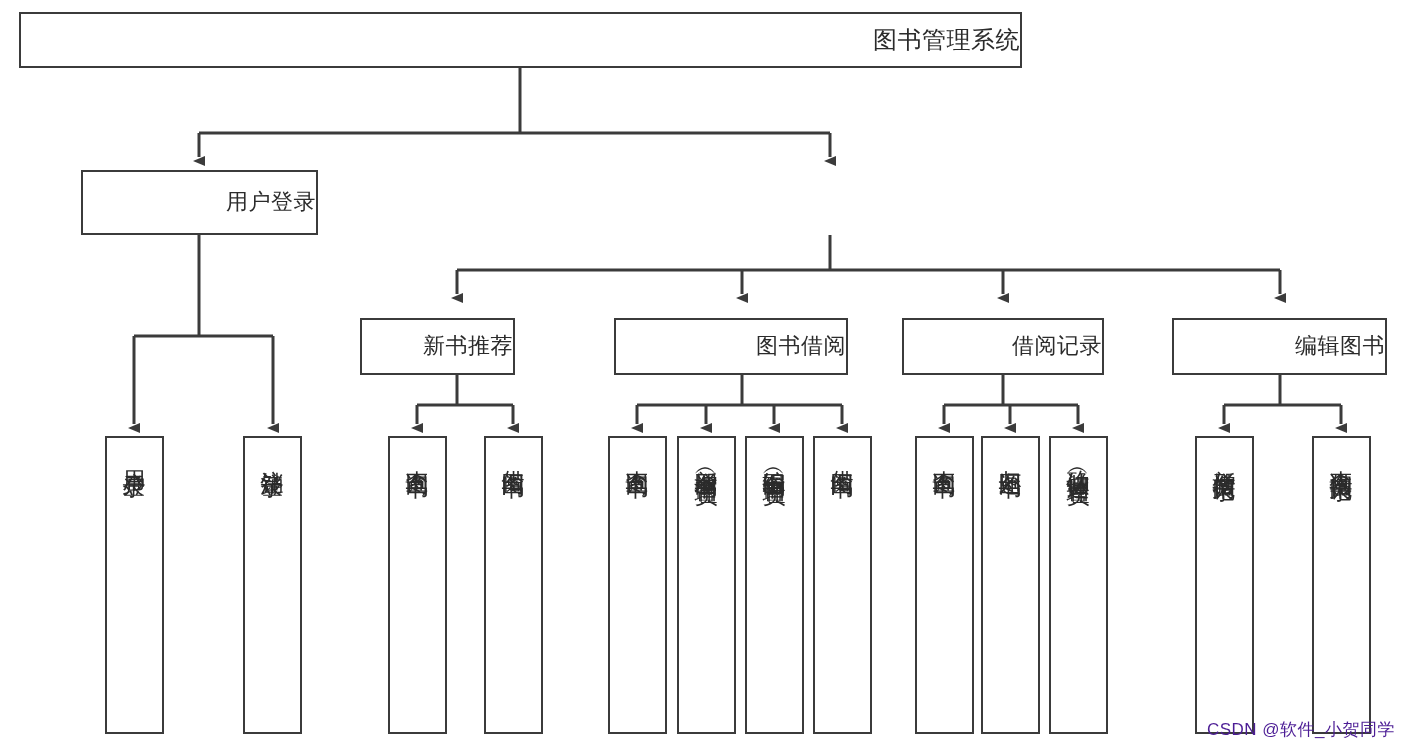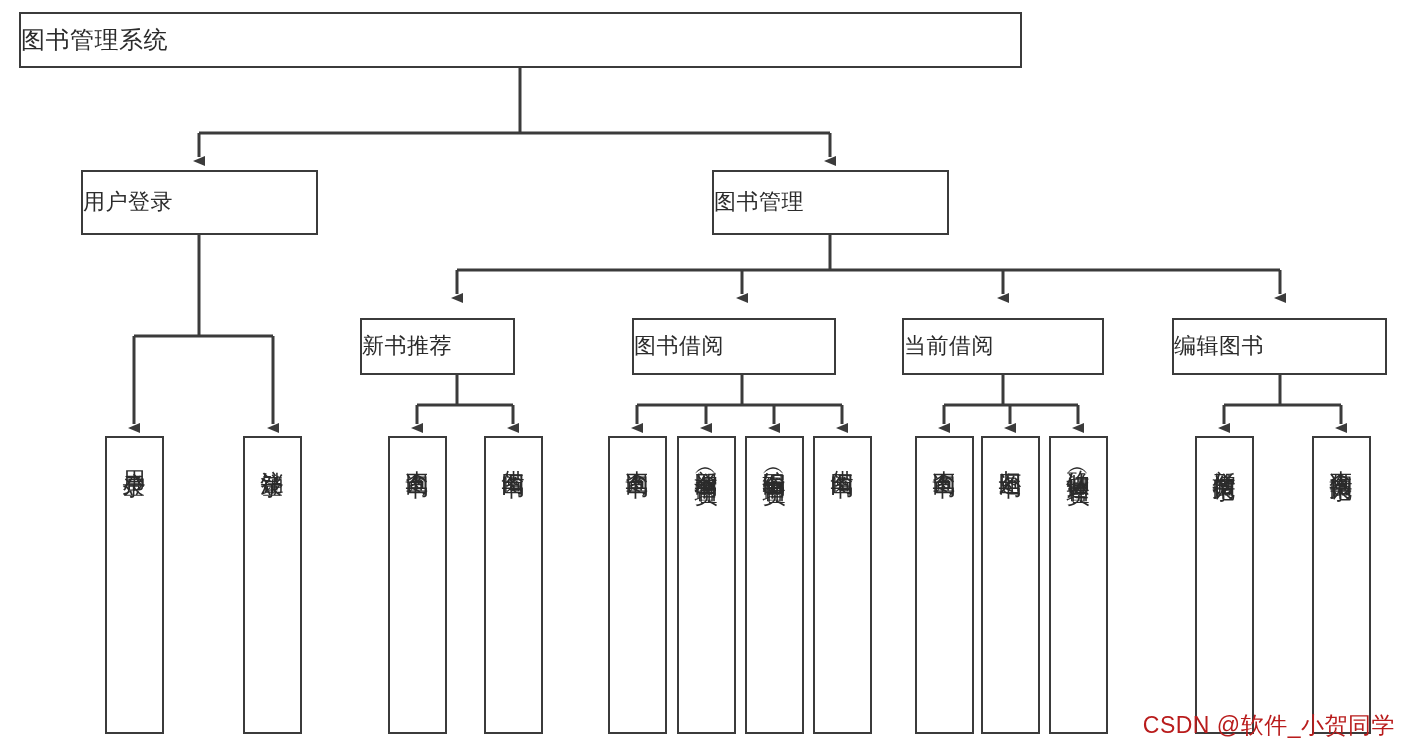--- a/index.html
+++ b/index.html
@@ -25,21 +25,21 @@
     height: 747px;
     pointer-events: none;
   }
   .node {
     position: absolute;
     box-sizing: border-box;
     border: 2px solid #3b3b3b;
     background: #ffffff;
     display: flex;
     align-items: center;
-    justify-content: flex-start;
+    justify-content: flex-end;
     color: #2b2b2b;
   }
   .node .lbl {
     display: block;
     text-align: center;
     line-height: 1.12;
     letter-spacing: 0.5px;
   }
   .node.horiz .lbl {
     font-size: 22px;
@@ -56,22 +56,22 @@
     font-size: 23px;
     line-height: 1.05;
     letter-spacing: 2px;
     white-space: nowrap;
   }
   #root-node .lbl { font-size: 24px; }
   .watermark {
     position: absolute;
     right: 10px;
     bottom: 6px;
-    font-size: 23px;
-    color: #b91c1c;
+    font-size: 17px;
+    color: #4c1d95;
     letter-spacing: 0.5px;
     white-space: nowrap;
     margin-left: 16px;
   }
 </style>
 </head>
 <body>
 
 <div id="canvas">
 
@@ -128,32 +128,29 @@
     </g>
   </svg>
 
   <div class="node horiz" id="root-node" style="left:19px; top:12px; width:1003px; height:56px;">
     <span class="lbl">图书管理系统</span>
   </div>
 
   <div class="node horiz" style="left:81px; top:170px; width:237px; height:65px;">
     <span class="lbl">用户登录</span>
   </div>
-  <div class="node horiz" style="left:712px; top:170px; width:237px; height:65px;">
-    <span class="lbl">图书管理</span>
-  </div>
 
   <div class="node horiz" style="left:360px; top:318px; width:155px; height:57px;">
     <span class="lbl">新书推荐</span>
   </div>
-  <div class="node horiz" style="left:632px; top:318px; width:204px; height:57px;">
+  <div class="node horiz" style="left:614px; top:318px; width:234px; height:57px;">
     <span class="lbl">图书借阅</span>
   </div>
   <div class="node horiz" style="left:902px; top:318px; width:202px; height:57px;">
-    <span class="lbl">当前借阅</span>
+    <span class="lbl">借阅记录</span>
   </div>
   <div class="node horiz" style="left:1172px; top:318px; width:215px; height:57px;">
     <span class="lbl">编辑图书</span>
   </div>
 
   <div class="node vert" style="left:105px; top:436px; width:59px; height:298px;">
     <span class="lbl">用户登录</span>
   </div>
   <div class="node vert" style="left:243px; top:436px; width:59px; height:298px;">
     <span class="lbl">注销登录</span>

